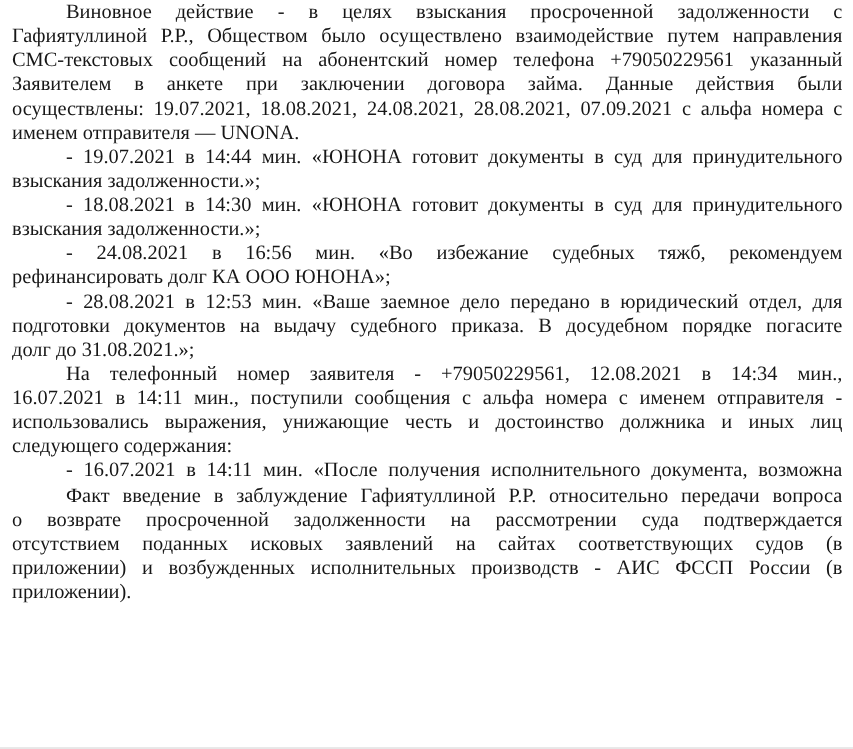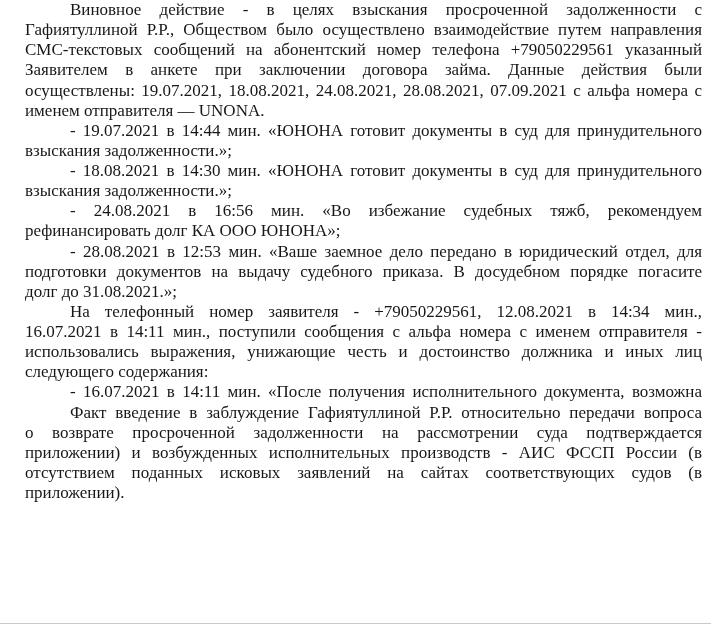--- a/index.html
+++ b/index.html
@@ -25,21 +25,20 @@
   }
   .paragraph {
     margin: 0;
     padding: 0;
   }
   .line {
     text-align: justify;
     text-align-last: justify;
     height: 20.13px;
     overflow: visible;
-    margin-left: 15px;
   }
   .line.first {
     text-indent: 45px;
   }
   .line.last {
     text-align-last: left;
   }
   .bottom-edge {
     position: absolute;
     left: 0;
@@ -84,19 +83,19 @@
         <div class="line">16.07.2021 в 14:11 мин., поступили сообщения с альфа номера с именем отправителя -</div>
         <div class="line">использовались выражения, унижающие честь и достоинство должника и иных лиц</div>
         <div class="line last">следующего содержания:</div>
       </div>
       <div class="paragraph">
         <div class="line first">- 16.07.2021 в 14:11 мин. «После получения исполнительного документа, возможна</div>
       </div>
       <div class="paragraph">
         <div class="line first">Факт введение в заблуждение Гафиятуллиной Р.Р. относительно передачи вопроса</div>
         <div class="line">о возврате просроченной задолженности на рассмотрении суда подтверждается</div>
+        <div class="line">отсутствием поданных исковых заявлений на сайтах соответствующих судов (в</div>
         <div class="line">приложении) и возбужденных исполнительных производств - АИС ФССП России (в</div>
-        <div class="line">отсутствием поданных исковых заявлений на сайтах соответствующих судов (в</div>
         <div class="line last">приложении).</div>
       </div>
     </div>
   <div class="bottom-edge"></div>
 </div>
 
 </body></html>

